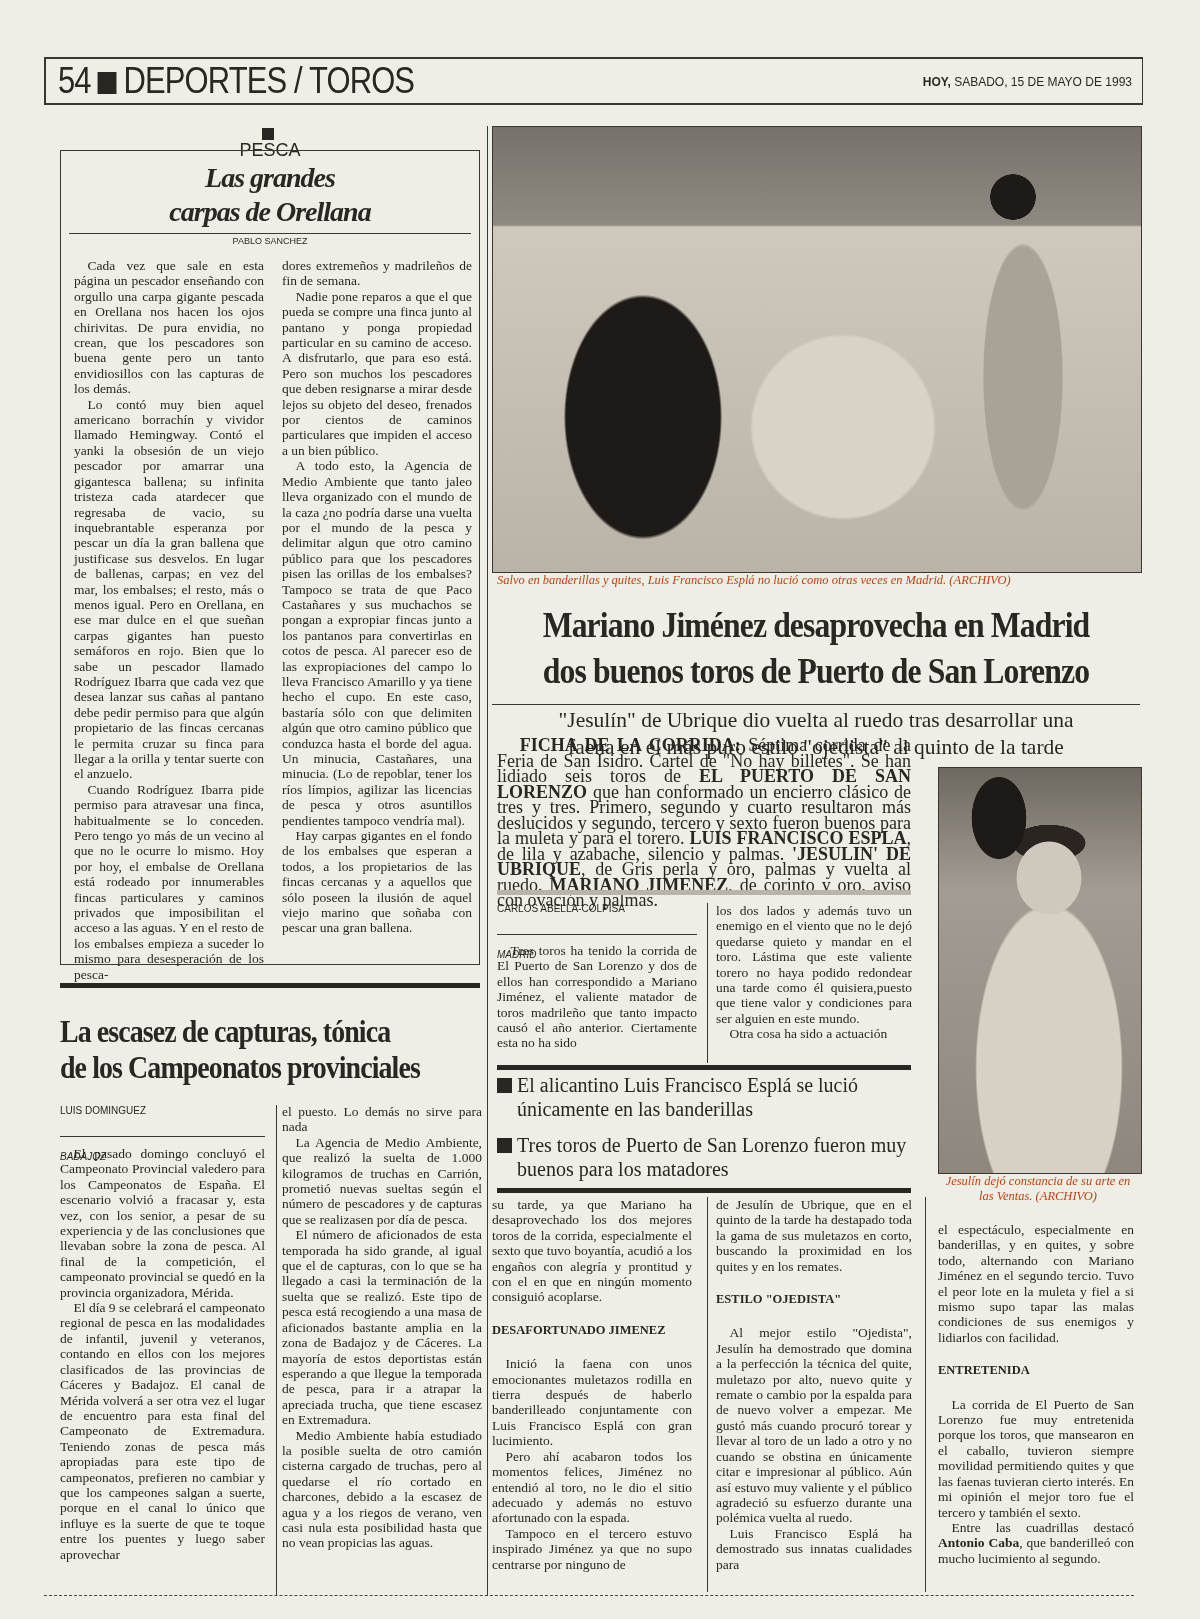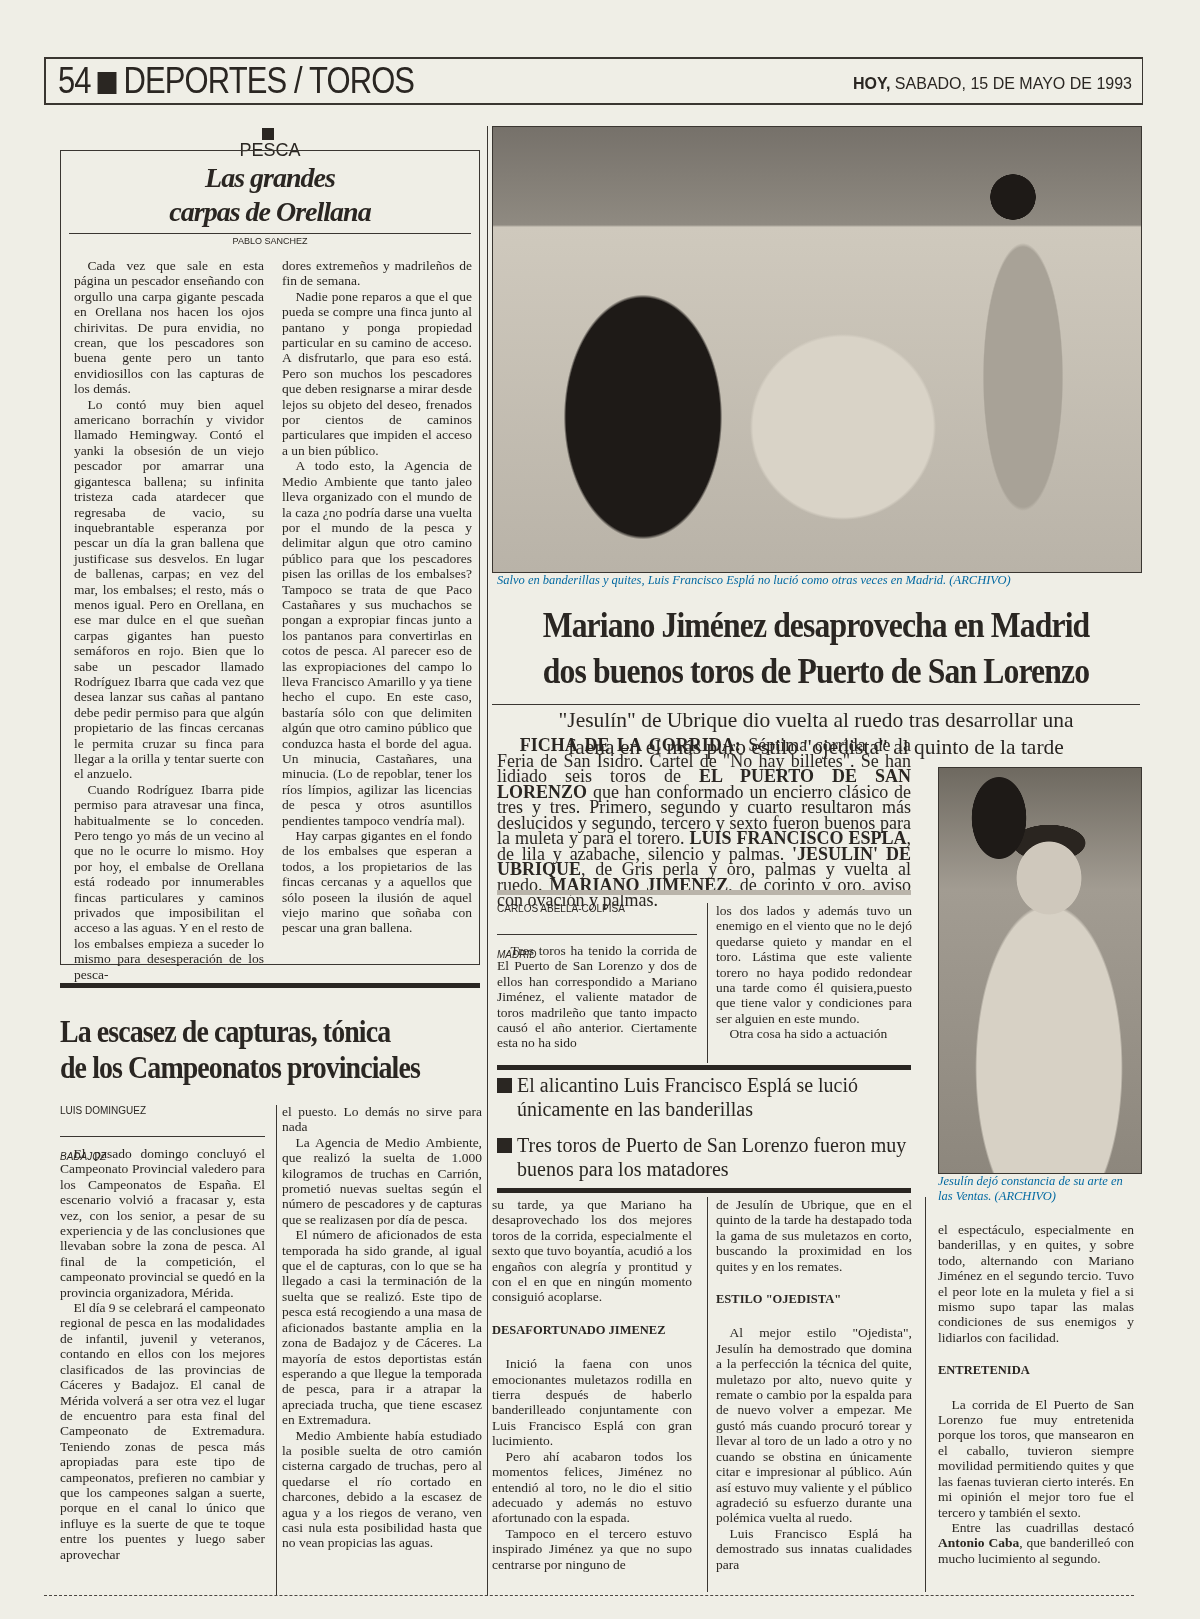--- a/index.html
+++ b/index.html
@@ -17,21 +17,21 @@
     border-left:2px solid #3a3631; border-right:1px solid #3a3631;
   }
   .mast-title {
     position:absolute; left:12px; top:2px;
     font-family:"Liberation Sans", sans-serif; font-size:36px; letter-spacing:-1px;
     color:#2a2622; line-height:40px; transform:scaleX(0.86); transform-origin:left;
   }
   .mast-square { display:inline-block; width:22px; height:22px; background:#2a2622; margin:0 8px; vertical-align:-1px;}
   .mast-date {
     position:absolute; right:10px; top:16px;
-    font-family:"Liberation Sans", sans-serif; font-size:16px; color:#2a2622;
+    font-family:"Liberation Sans", sans-serif; font-size:12px; color:#2a2622;
   }
   .mast-date b { font-weight:bold; }
   .section-label {
     left:60px; top:128px; font-family:"Liberation Sans", sans-serif; font-size:18px;
     display:flex; align-items:center; width:420px;flex-direction:column;
   }
   .sq { display:inline-block; width:12px; height:12px; background:#2a2622; margin-right:4px; }
   .stripes {
     flex:1; height:14px; margin-left:2px;
     background:repeating-linear-gradient(to bottom,#2a2622 0,#2a2622 1px,transparent 1px,transparent 3px);
@@ -59,21 +59,21 @@
   .photo1 {
     left:492px; top:126px; width:648px; height:445px;
     background:
       radial-gradient(ellipse 110px 170px at 150px 290px, #1e1a17 70%, transparent 72%),
       radial-gradient(ellipse 150px 150px at 350px 300px, #d9d3c7 60%, transparent 62%),
       radial-gradient(ellipse 60px 200px at 530px 250px, #a8a297 65%, transparent 67%),
       radial-gradient(circle 25px at 520px 70px, #1e1a17 90%, transparent 92%),
       linear-gradient(to bottom,#76716a 0,#8f8a81 22%,#cfc9bd 22.5%,#b9b3a8 100%);
     border:1px solid #3a3631;
   }
-  .caption { font-style:italic; font-size:12.5px; color:#0369a1; }
+  .caption { font-style:italic; font-size:12.5px; color:#c2410c;text-align:center; }
   .cap1 { left:497px; top:573px; }
   .main-head {
     left:492px; top:602px; width:648px; text-align:center;
     font-family:"Liberation Serif", serif; font-weight:bold; font-size:36px; line-height:46px;
     letter-spacing:-1px; transform:scaleX(0.88); transform-origin:center top;
   }
   .head-rule { left:492px; top:704px; width:648px; height:1px; background:#3a3631; }
   .subhead {
     left:492px; top:707px; width:648px; text-align:center;
     font-size:21.5px; line-height:27px;

